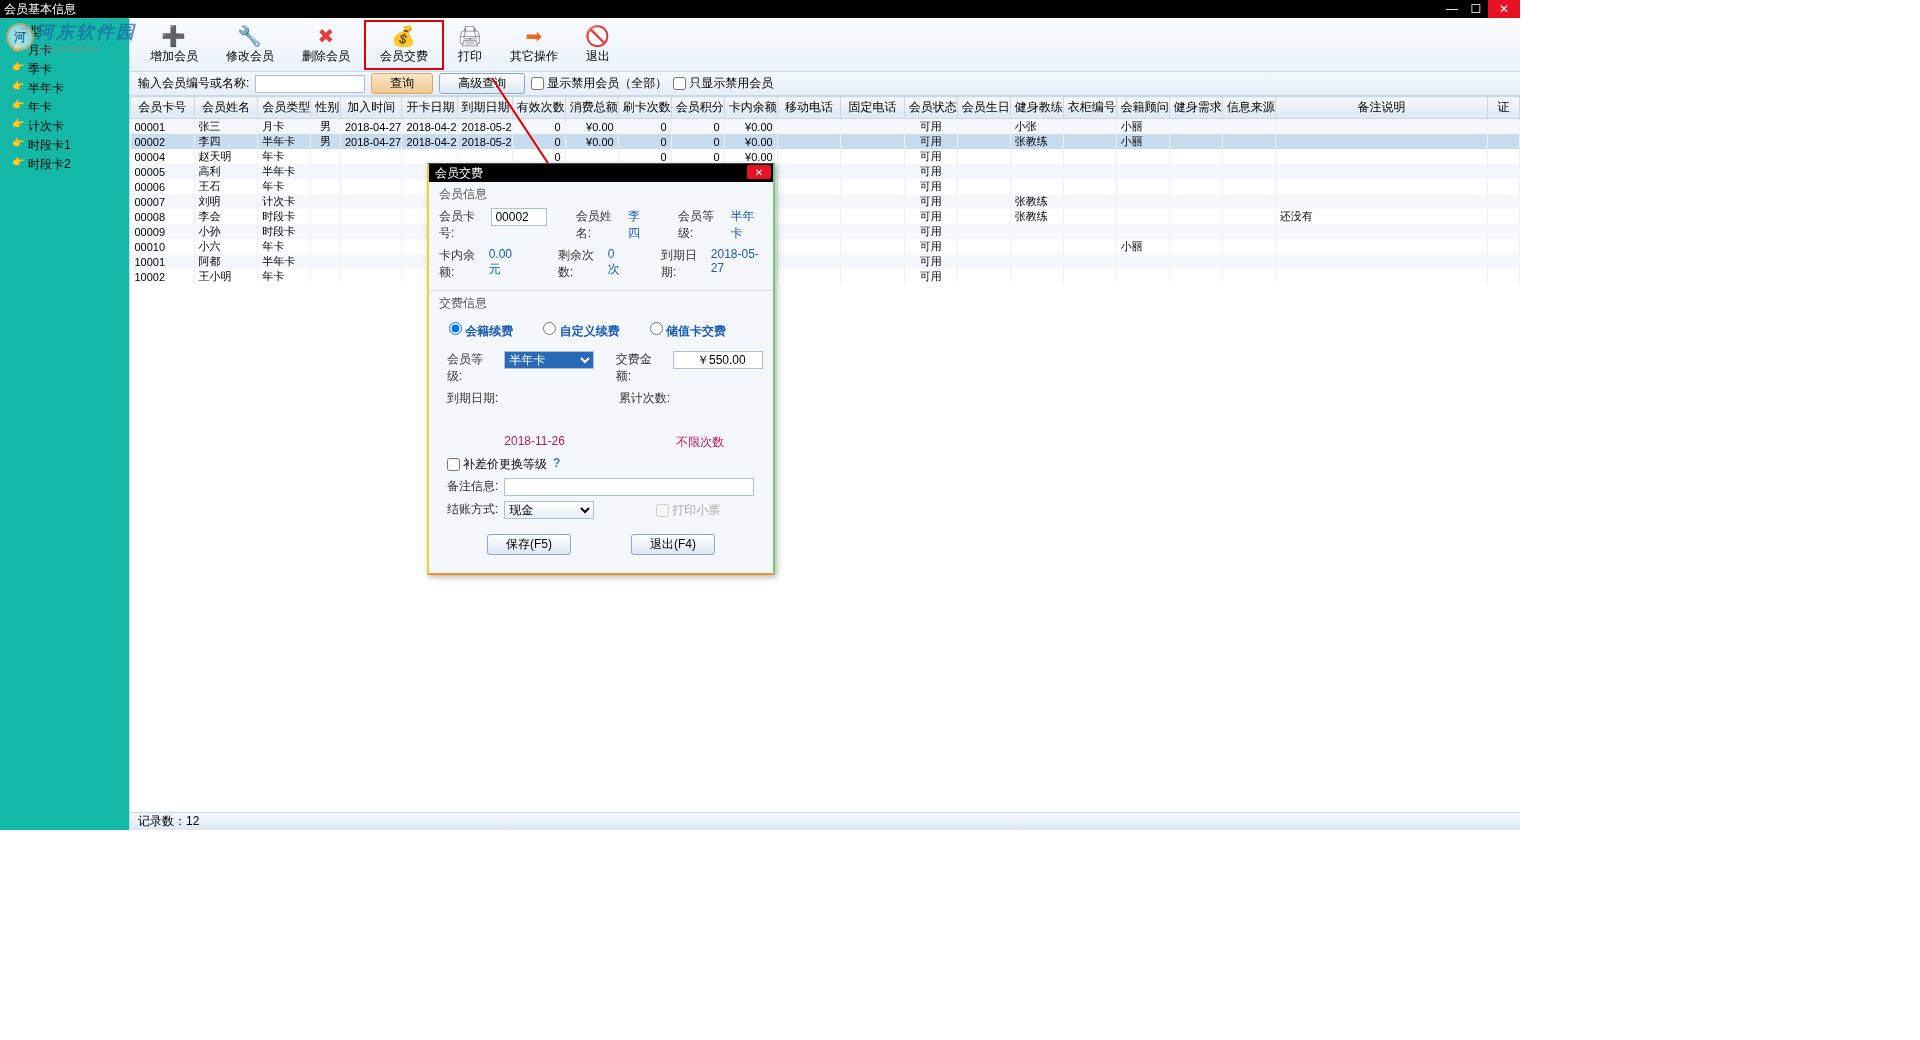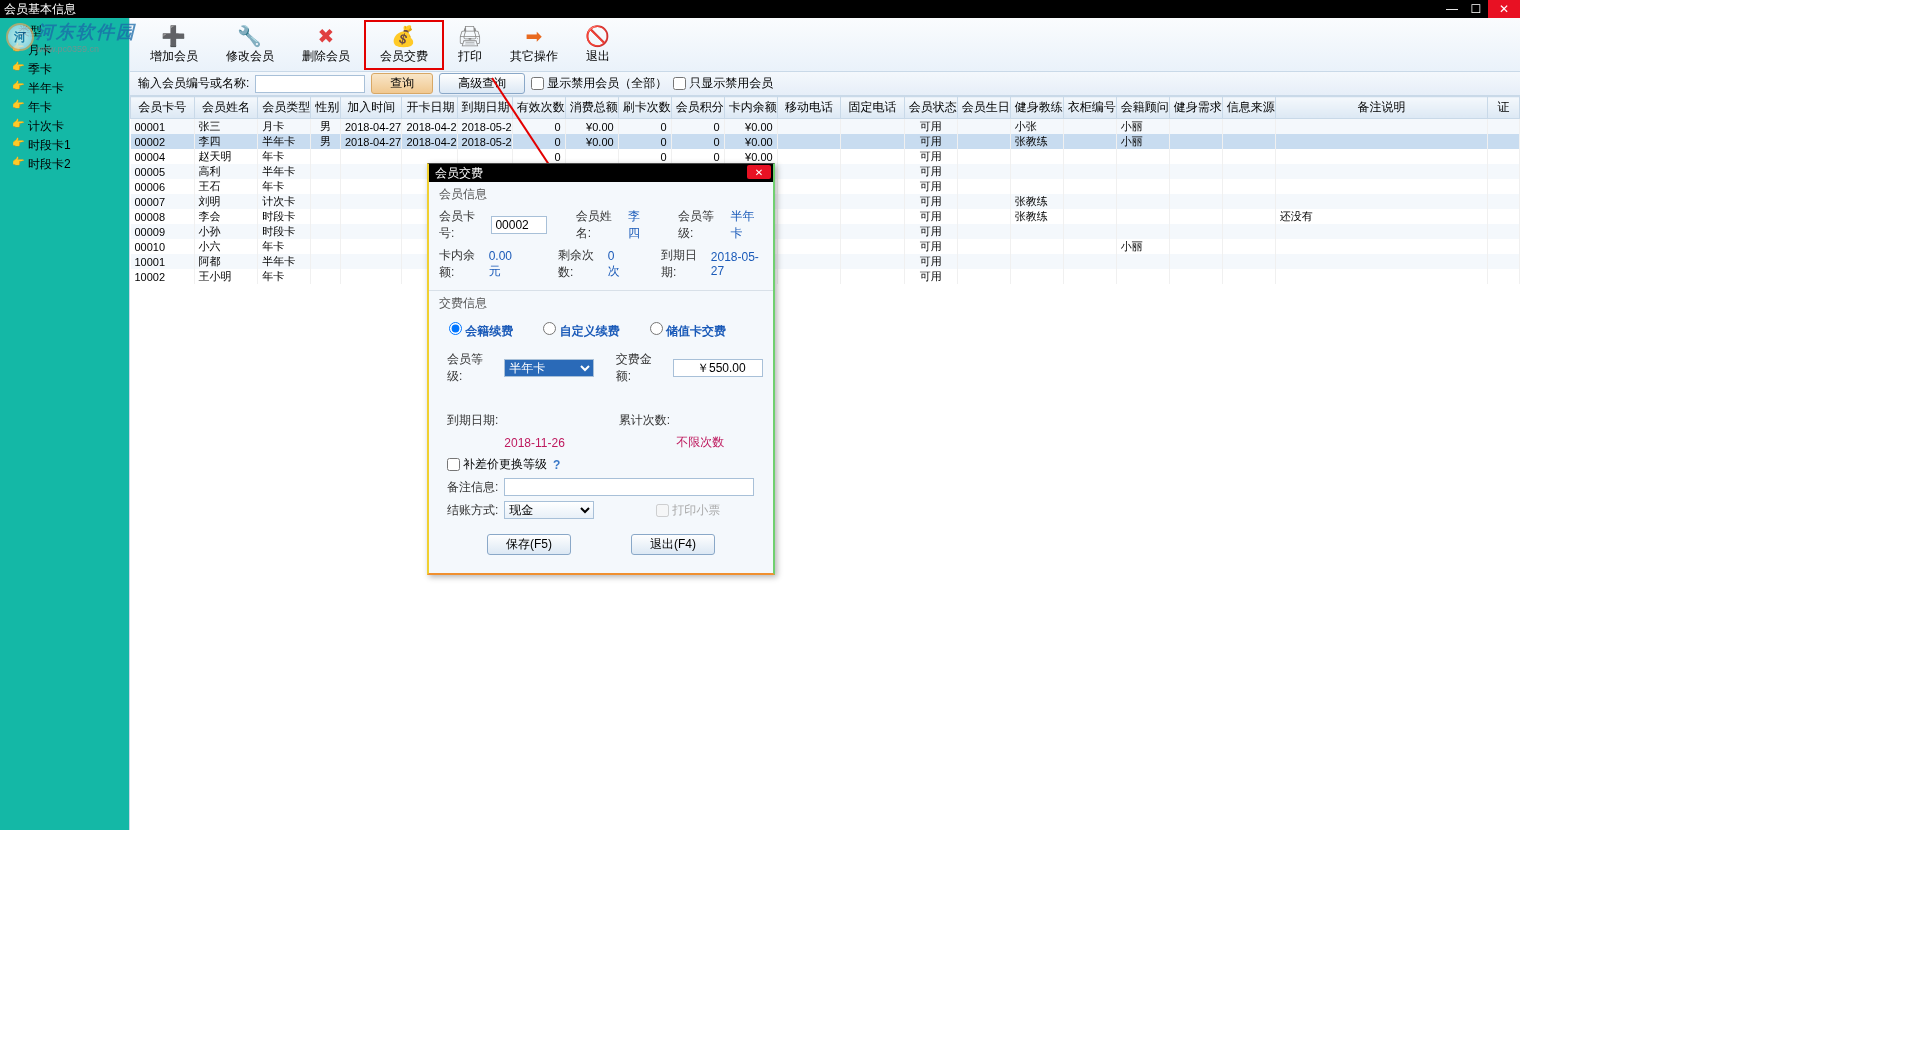--- a/index.html
+++ b/index.html
@@ -43,21 +43,21 @@
 .r { text-align: right; }
 .c { text-align: center; }
 
 .arrow { position: absolute; top: 56px; left: 358px; z-index: 20; pointer-events: none; }
 
 .dialog { position: absolute; top: 145px; left: 297px; width: 348px; background: #f4f8fc; border: 1px solid #4a4a4a; z-index: 30; box-shadow: 2px 2px 6px rgba(0,0,0,0.3); }
 .dlg-title { background: #000; color: #fff; height: 18px; display: flex; align-items: center; padding-left: 6px; position: relative; }
 .dlg-close { position: absolute; right: 2px; top: 1px; width: 24px; height: 14px; background: #e81123; color: #fff; display: flex; align-items: center; justify-content: center; border-radius: 2px; cursor: pointer; font-size: 10px; }
 .dlg-section { padding: 4px 10px; }
 .dlg-section-title { color: #555; margin-bottom: 4px; }
-.dlg-row { display: flex; align-items: center; gap: 6px; margin: 5px 0; }
+.dlg-row { display: flex; gap: 6px; margin: 5px 0; }
 .dlg-label { color: #333; }
 .dlg-value { color: #1a5ab8; }
 .dlg-value.red { color: #be185d; margin-top: 44px; }
 .dlg-input { border: 1px solid #a8c0d8; height: 18px; padding: 0 3px; }
 .dlg-select { border: 1px solid #a8c0d8; height: 18px; background: linear-gradient(#fff,#e8f0f8); }
 .dlg-select.hl { background: #2a6ab8; color: #fff; }
 .dlg-radio-row { display: flex; gap: 30px; padding: 6px 10px; }
 .dlg-radio-row label { color: #1a5ab8; font-weight: bold; }
 .dlg-btns { display: flex; justify-content: center; gap: 60px; padding: 10px 0 14px; }
 .dlg-border-accent { border-left: 2px solid #f0d030; border-right: 2px solid #70d070; border-bottom: 2px solid #f09030; }
@@ -450,20 +450,23 @@
               <td></td>
               <td></td>
               <td></td>
               <td></td>
               <td></td>
             </tr>
           </tbody>
       </table>
     </div>
 
+    <div class="statusbar">
+      <span>记录数：12</span>
+    </div>
 
     <svg class="arrow" width="120" height="160">
       <line x1="4" y1="4" x2="100" y2="150" stroke="#e30000" stroke-width="2"></line>
       <polygon points="100,150 90,138 100,142 96,132" fill="#e30000"></polygon>
     </svg>
 
     <div class="dialog dlg-border-accent">
       <div class="dlg-title">
         <span>会员交费</span>
         <div class="dlg-close">✕</div>

